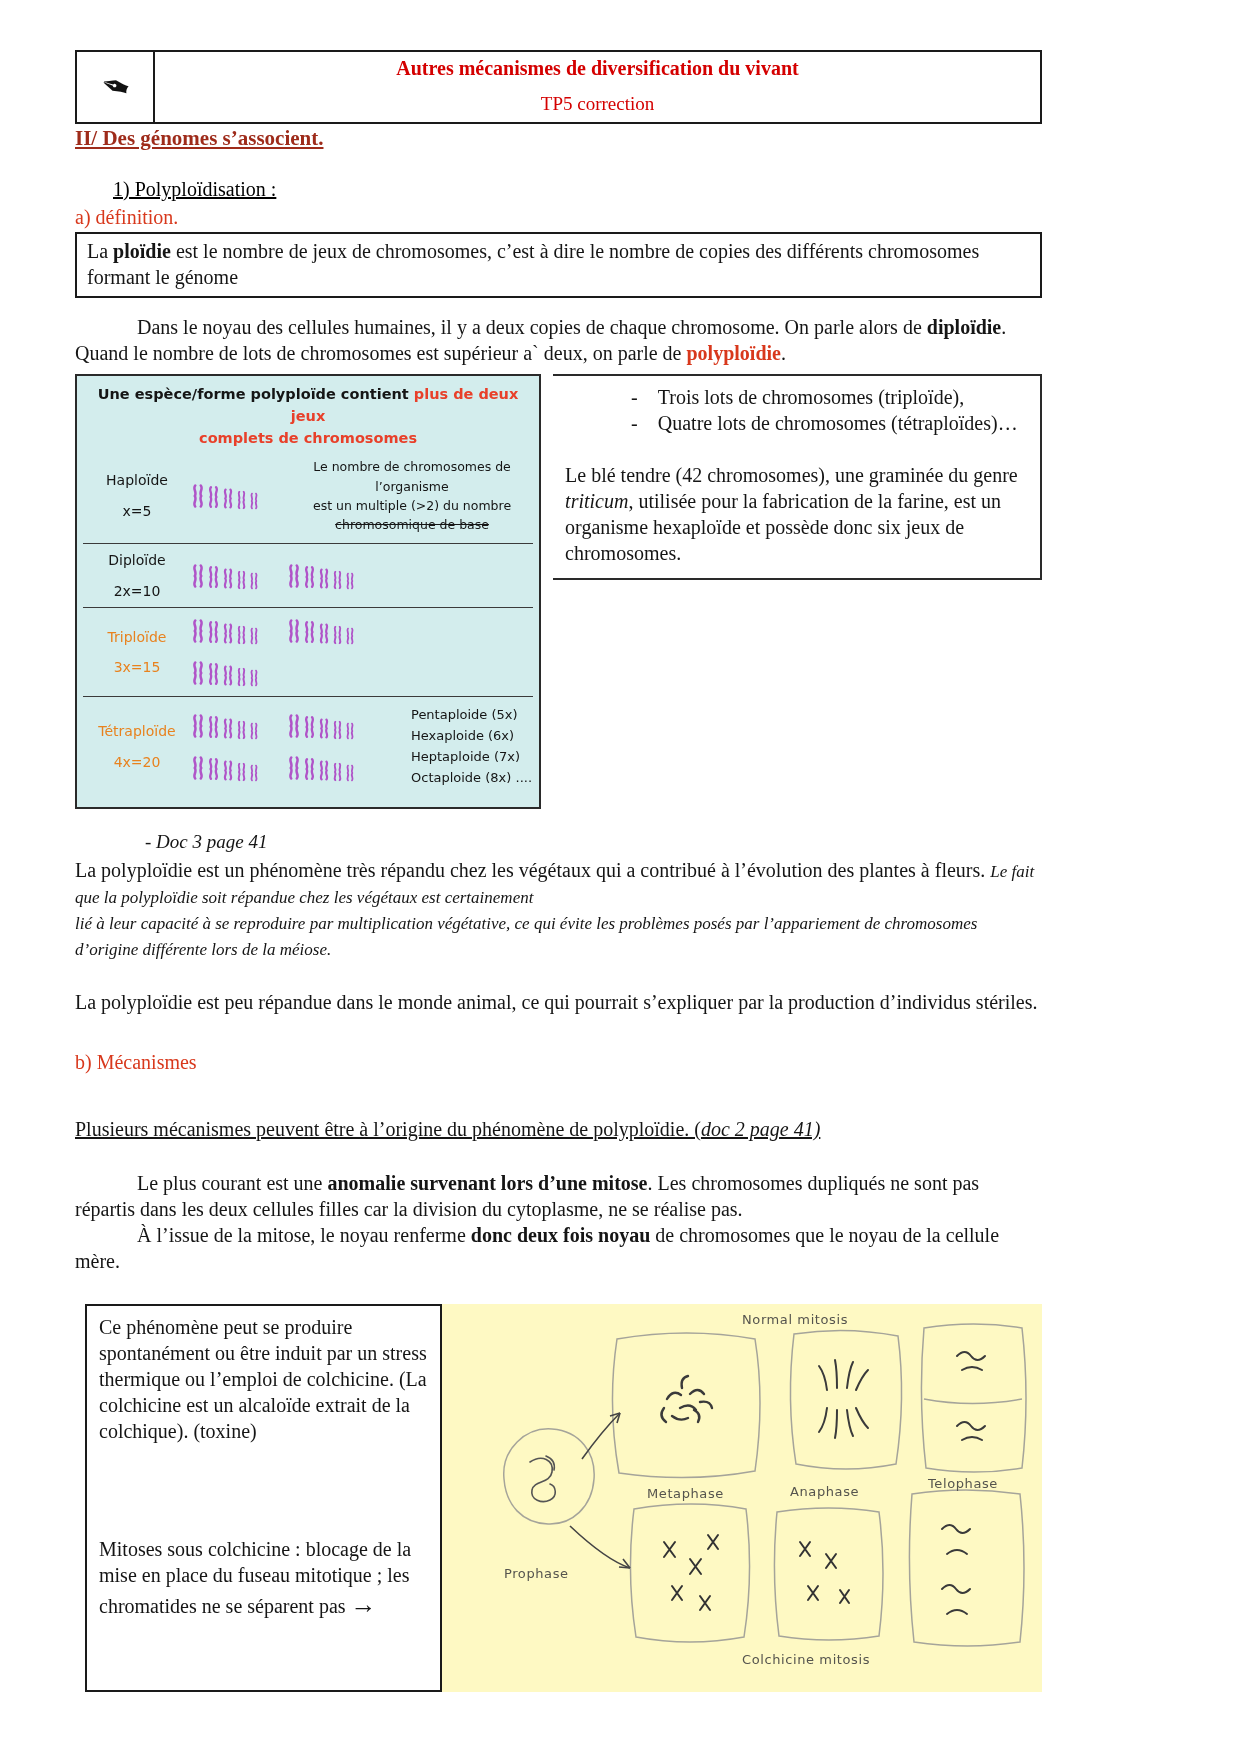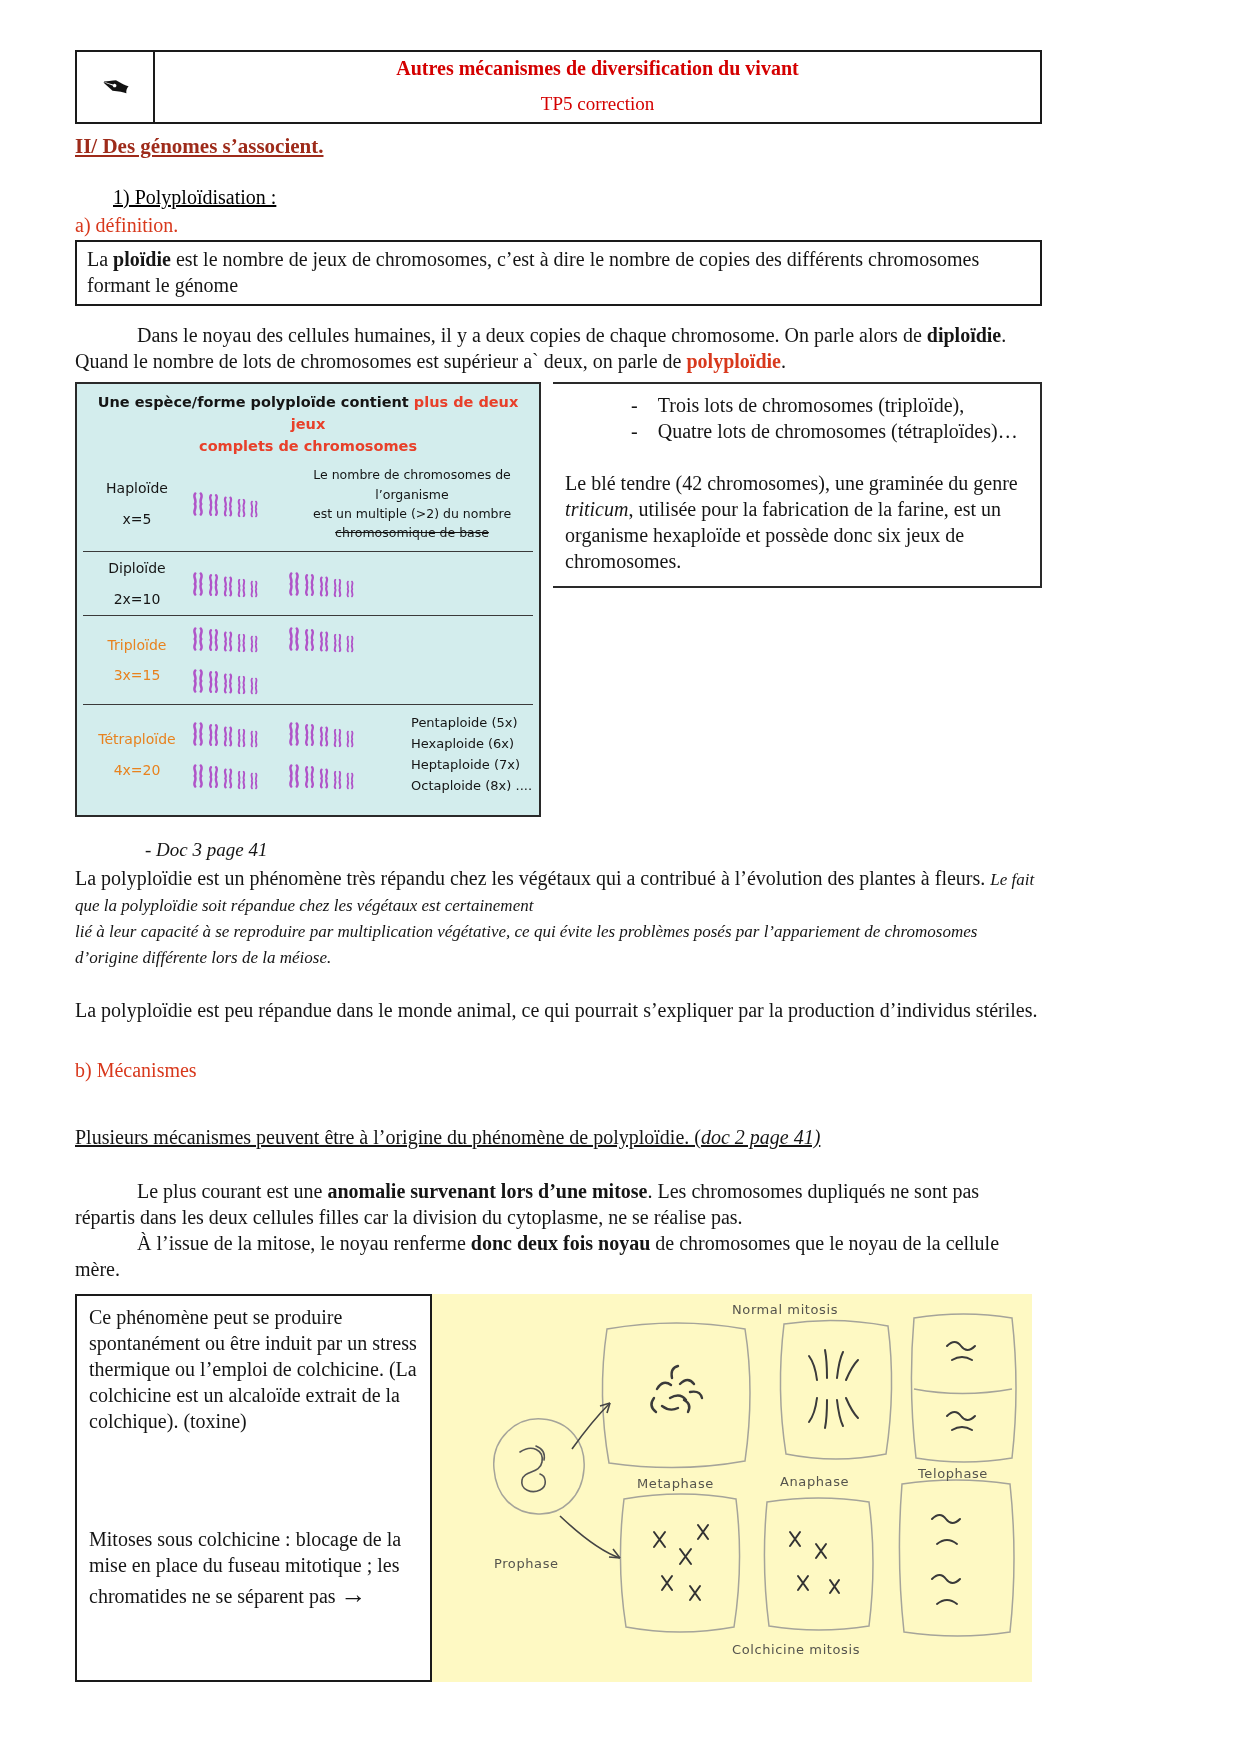--- a/index.html
+++ b/index.html
@@ -9,21 +9,21 @@
 
   
   .header-box{border:2px solid #1a1a1a;display:flex;height:70px;}
   .header-icon-cell{width:76px;border-right:2px solid #1a1a1a;display:flex;align-items:center;justify-content:center;}
   .pen-glyph{font-size:36px;display:inline-block;transform:scaleX(-1) rotate(-18deg);color:#111;}
   .header-title-cell{flex:1;text-align:center;color:#d40000;}
   .header-title{font-weight:bold;font-size:20px;margin-top:5px;}
   .header-subtitle{font-size:19px;margin-top:13px;}
 
   
-  .h-sec{color:#9e2b1a;font-weight:bold;font-size:21px;text-decoration:underline;margin-top:10px;}
+  .h-sec{color:#9e2b1a;font-weight:bold;font-size:21px;text-decoration:underline;margin-top:2px;}
   .h-sub1{color:#000000;font-size:20px;text-decoration:underline;margin:27px 0 0 38px;}
   .h-suba{color:#d8381c;font-size:20px;margin-top:5px;}
   .h-subb{color:#d8381c;font-size:20px;margin-top:36px;}
 
   
   p{margin:0;font-size:20px;line-height:1.3;}
   .indent{text-indent:62px;}
   .red-bold{color:#d8381c;font-weight:bold;}
   .small-italic{font-style:italic;font-size:17px;}
   .def-box{border:2px solid #1a1a1a;padding:4px 10px 6px;margin-top:3px;}
@@ -56,21 +56,21 @@
   .plist{flex:1;font-size:13px;line-height:1.6;padding-left:14px;}
 
   .fig-right{width:495px;border:2px solid #2a2a2a;border-left:none;box-sizing:border-box;
              padding:6px 12px 12px;}
   .fr-intro{text-indent:50px;}
   .fr-bullets{margin:2px 0 0 66px;}
   .fr-bullet{display:flex;gap:20px;font-size:20px;line-height:1.3;}
   .fr-p2{margin-top:26px;}
 
   
-  .bottom-wrap{display:flex;margin-top:12px;}
+  .bottom-wrap{display:flex;margin-top:30px;justify-content:flex-end;}
   .col-box{width:357px;border:2px solid #1a1a1a;box-sizing:border-box;padding:8px 12px;line-height:1.35;}
   .col-box .p2{margin-top:92px;}
   .big-arrow{font-weight:bold;font-size:26px;}
   .mito-fig{width:600px;height:388px;background:#fef9c3;position:relative;margin-left:0;}
   .mito-fig svg{position:absolute;left:0;top:0;}
   .mito-label{position:absolute;font-family:"DejaVu Sans", sans-serif;font-size:13px;color:#55544e;letter-spacing:0.6px;}
 </style>
 </head>
 <body>
 

